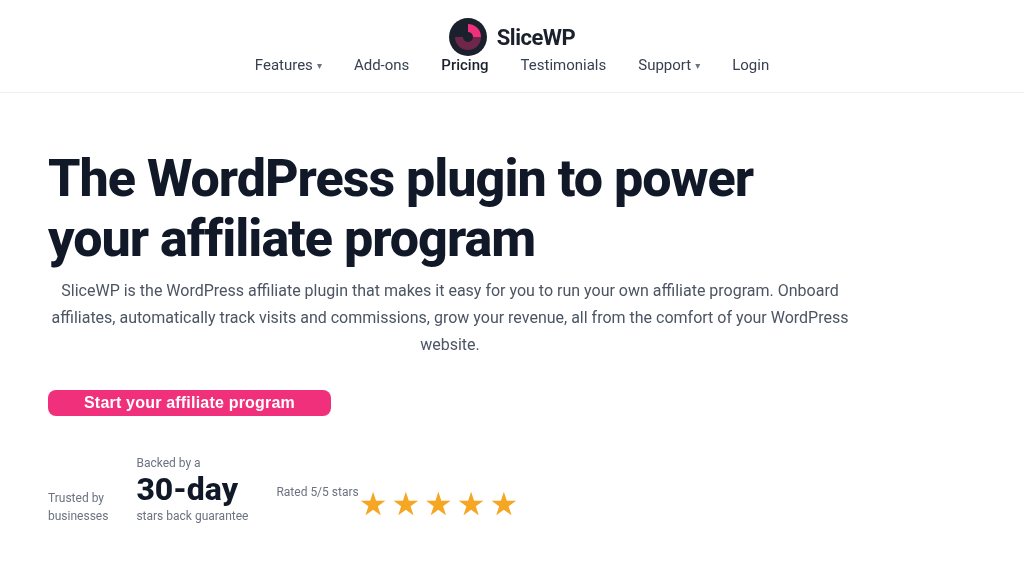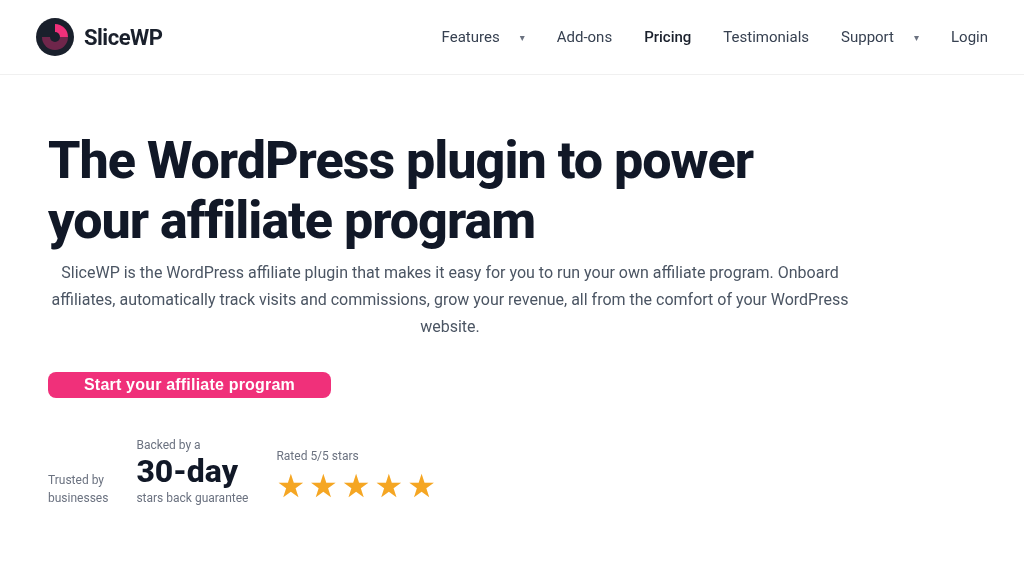--- a/index.html
+++ b/index.html
@@ -17,20 +17,21 @@
     }
 
     
     header {
       display: flex;
       align-items: center;
       justify-content: space-between;
       padding: 18px 36px;
       border-bottom: 1px solid #f0f0f0;
       background: #fff;
+      flex-direction: column;
     }
 
     .logo-area {
       display: flex;
       align-items: center;
       gap: 10px;
     }
 
     .logo-icon {
       width: 38px;
@@ -49,21 +50,21 @@
       align-items: center;
       gap: 32px;
     }
 
     .nav-item {
       font-size: 15px;
       color: #374151;
       cursor: pointer;
       display: flex;
       align-items: center;
-      gap: 20px;
+      gap: 4px;
       text-decoration: none;
     }
 
     .nav-item.active {
       color: #1a202c;
       font-weight: 500;
     }
 
     .nav-chevron {
       font-size: 10px;
@@ -143,21 +144,21 @@
 
     .badge-sub {
       font-size: 12px;
       color: #6b7280;
       margin-top: 2px;
     }
 
     
     .stars-badge {
       display: flex;
-      flex-direction: column;
+      flex-direction: row;
     }
 
     .stars-label {
       font-size: 12px;
       color: #6b7280;
       margin-bottom: 4px;
     }
 
     .stars-row {
       display: flex;

